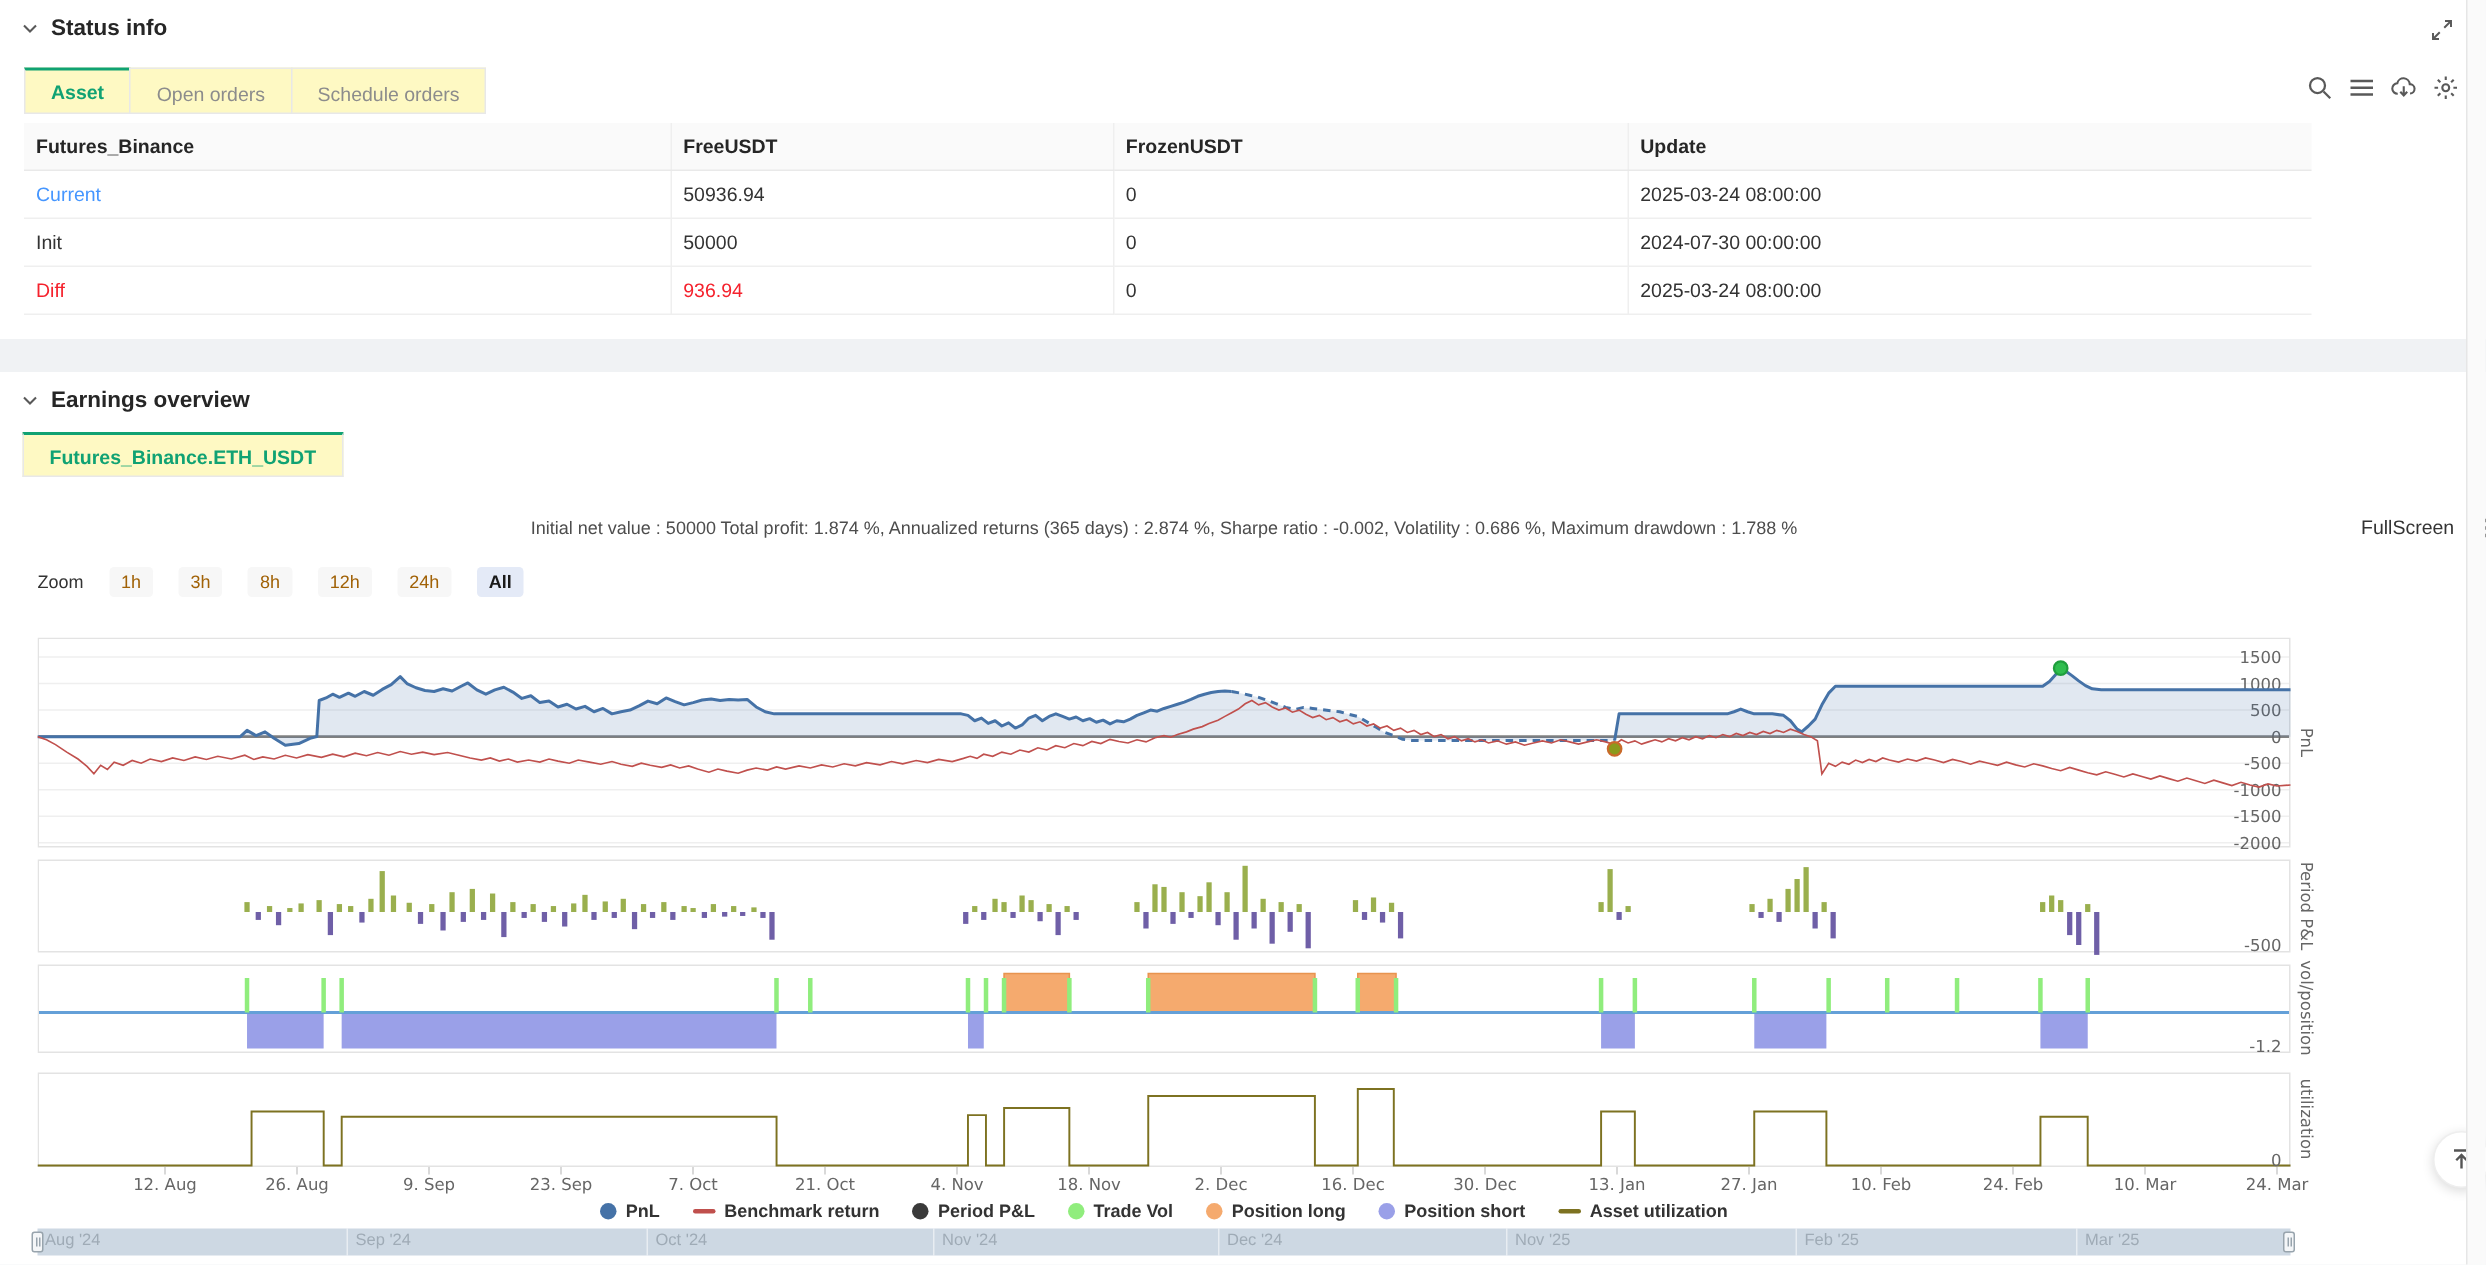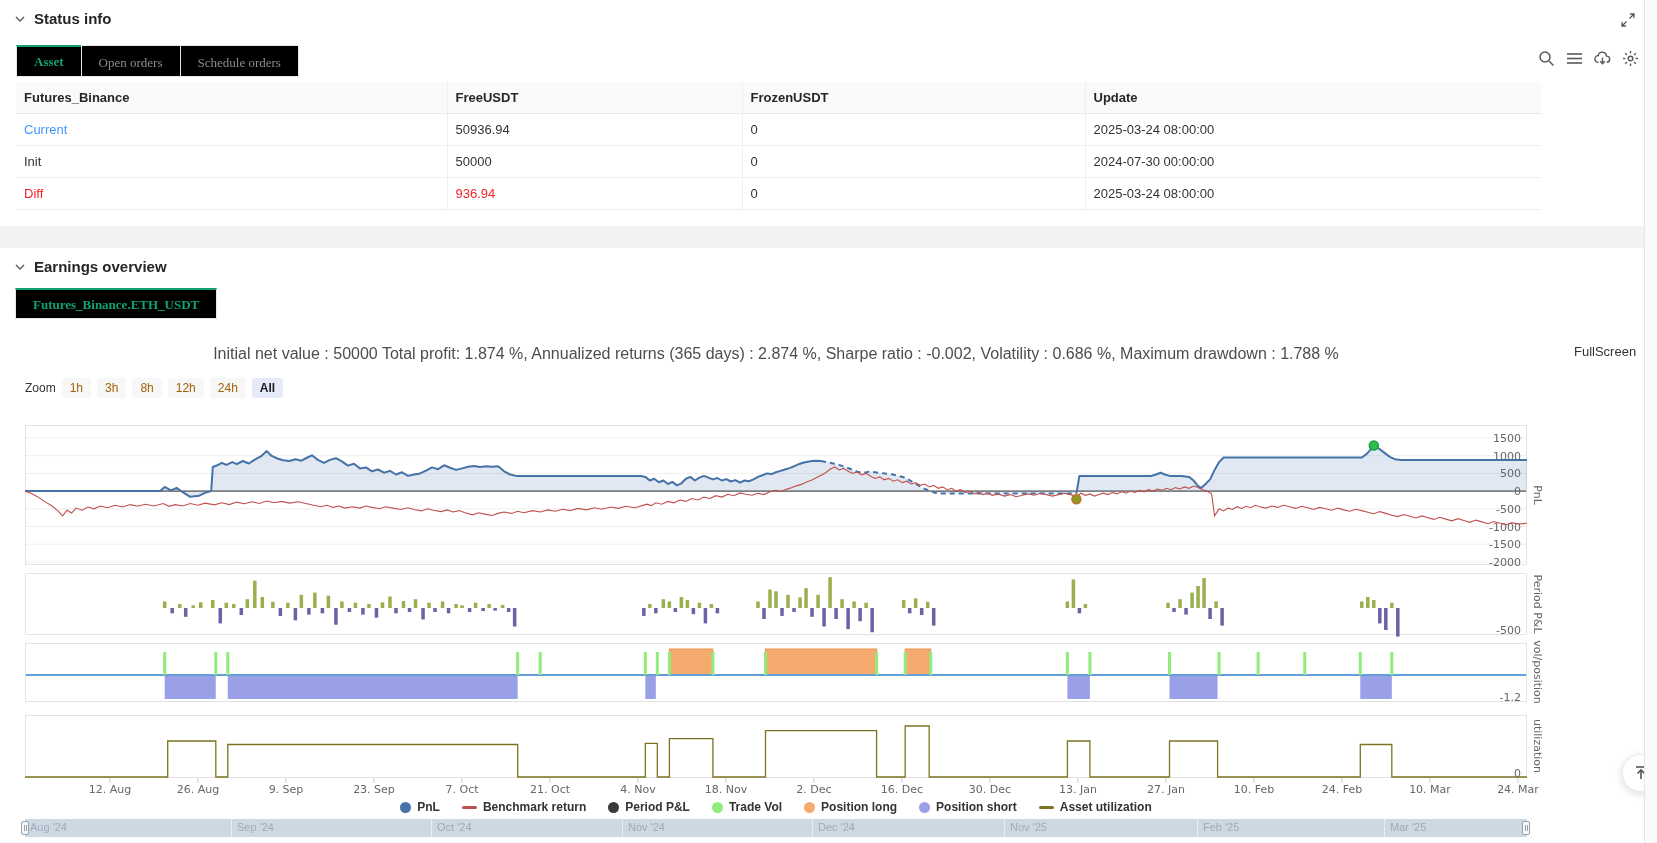--- a/index.html
+++ b/index.html
@@ -7,41 +7,41 @@
     font-family:"Liberation Sans", sans-serif; color:#333; }
   .card { position:absolute; left:0; width:1657px; background:#fff; }
   #card-status { top:0; height:226px; }
   #card-earnings { top:248px; height:595px; }
   .section-header { position:absolute; top:10px; left:14px; display:flex; align-items:center; gap:8px; }
   .section-title { font-size:15px; font-weight:bold; color:#262626; }
   .chev { width:12px; height:12px; cursor:pointer; }
   .corner-expand { position:absolute; top:12px; left:1620px; width:16px; height:16px; cursor:pointer; }
   
   .tabs-row { position:absolute; top:45px; left:16px; right:16px; display:flex; }
-  .tab { padding:9px 17px 5px; font-size:13px; color:#8c8c8c; background:#000000;
-    border:1px solid #e8e8e8; margin-left:-1px; cursor:pointer; white-space:nowrap;font-family:Liberation Serif, serif; }
+  .tab { padding:9px 17px 5px; font-size:13px; color:#8c8c8c; background:#fef9c3;
+    border:1px solid #e8e8e8; margin-left:-1px; cursor:pointer; white-space:nowrap; }
   .tab:first-child { margin-left:0; }
   .tab.active { color:#10a273; border-top:2px solid #10a273; padding-top:7px; font-weight:bold; }
   .toolbar-icons { position:absolute; top:50px; left:1538px; display:flex; gap:11px; align-items:center; }
   .tool-icon { width:17px; height:17px; cursor:pointer; }
   
   table { position:absolute; top:82px; left:16px; width:1525px; border-collapse:collapse; font-size:13px; }
   th, td { text-align:left; padding:8px 8px 8px 8px; border-bottom:1px solid #efefef;
     border-right:1px solid #efefef; height:31px; }
   th:last-child, td:last-child { border-right:none; }
   th { background:#fafafa; font-weight:bold; color:#262626; border-bottom:1px solid #e9e9e9; }
   .text-blue { color:#4596ff; cursor:pointer; }
   .text-red { color:#f5222d; }
   
   #earn-tab { position:absolute; top:40px; left:16px; }
   .stats-row { position:absolute; top:97px; left:25px; width:1502px; text-align:center;
-    font-size:16px; color:#4d4d4d; }
+    font-size:12px; color:#4d4d4d; }
   .fullscreen { position:absolute; top:96px; left:1543px; display:flex; align-items:center; gap:10px;
     font-size:13px; color:#333; cursor:pointer; white-space:nowrap;margin-left:31px; }
-  .zoom-row { position:absolute; top:130px; left:25px; display:flex; align-items:center; gap:6px;
+  .zoom-row { position:absolute; top:130px; left:25px; display:flex; align-items:center; gap:17px;
     font-size:12px; color:#333; }
   .zoom-btn { padding:3px 8px; border-radius:3px; background:#f7f7f7; color:#a16207; cursor:pointer; }
   .zoom-btn.active { background:#e4eaf7; color:#1a1a1a; font-weight:bold;text-align:center; }
   #chart-host { position:absolute; top:177px; left:25px; width:1632px; height:372px; }
   #legend { position:absolute; top:552px; left:25px; width:1502px; display:flex; gap:22px;
     justify-content:center; align-items:center; font-size:12px; font-weight:bold; color:#333; }
   .leg-item { display:flex; align-items:center; gap:6px; cursor:pointer; }
   .leg-dot { width:11px; height:11px; border-radius:50%; }
   .leg-line { width:15px; height:3px; border-radius:2px; }
   

